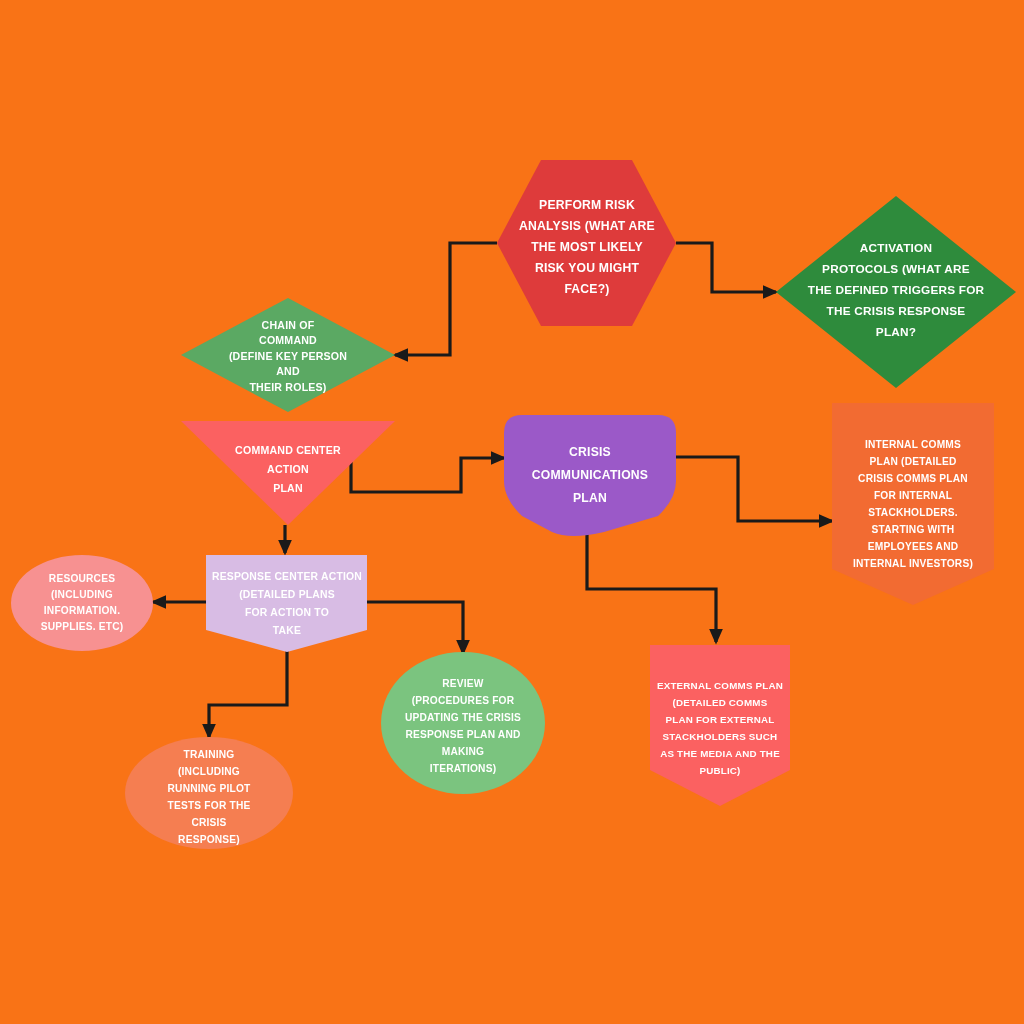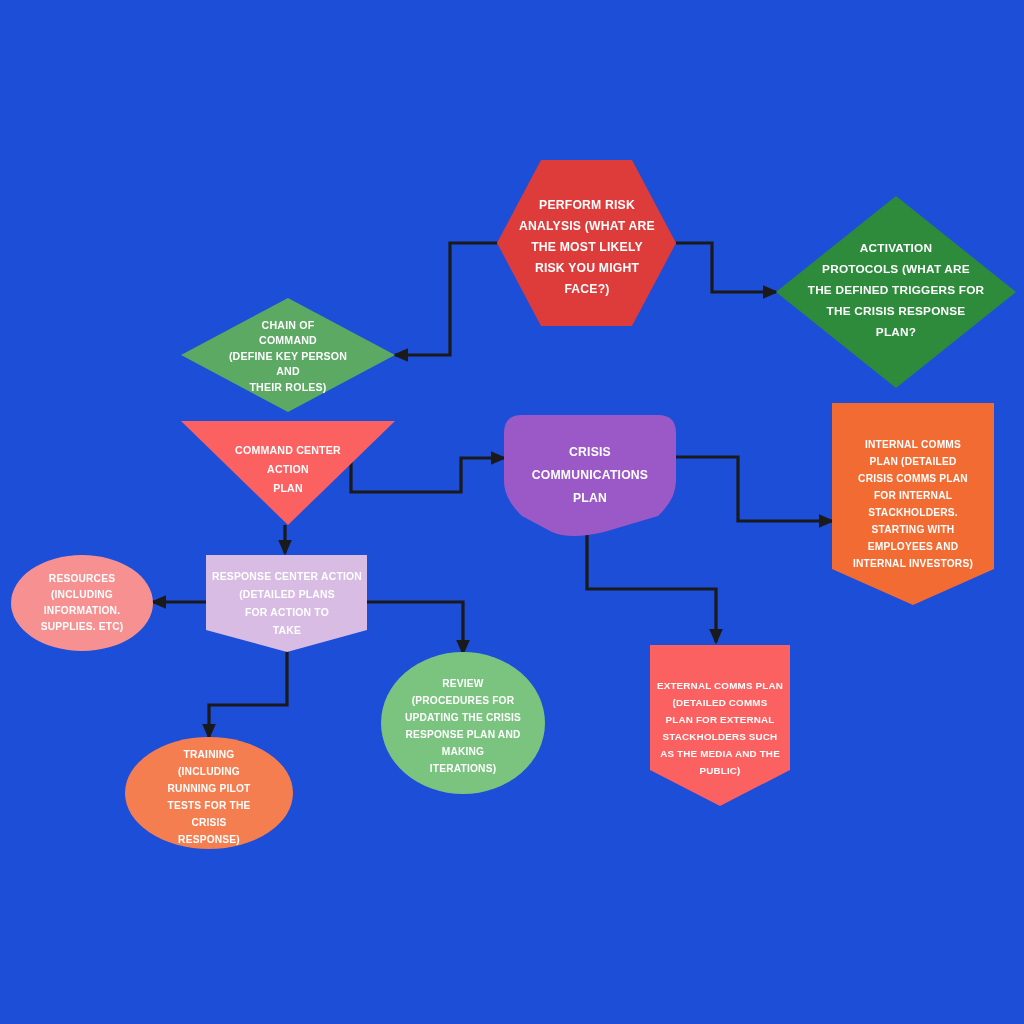--- a/index.html
+++ b/index.html
@@ -10,21 +10,21 @@
   body {
     width: 1024px;
     height: 1024px;
     font-family: "Liberation Sans", sans-serif;
     overflow: hidden;
   }
   #diagram-canvas {
     position: relative;
     width: 1024px;
     height: 1024px;
-    background: #1d4ed8;
+    background: #f97316;
     text-align: center;
   }
   svg#flow {
     position: absolute;
     top: 0;
     left: 0;
     width: 1024px;
     height: 1024px;
   }
   .node-label {

